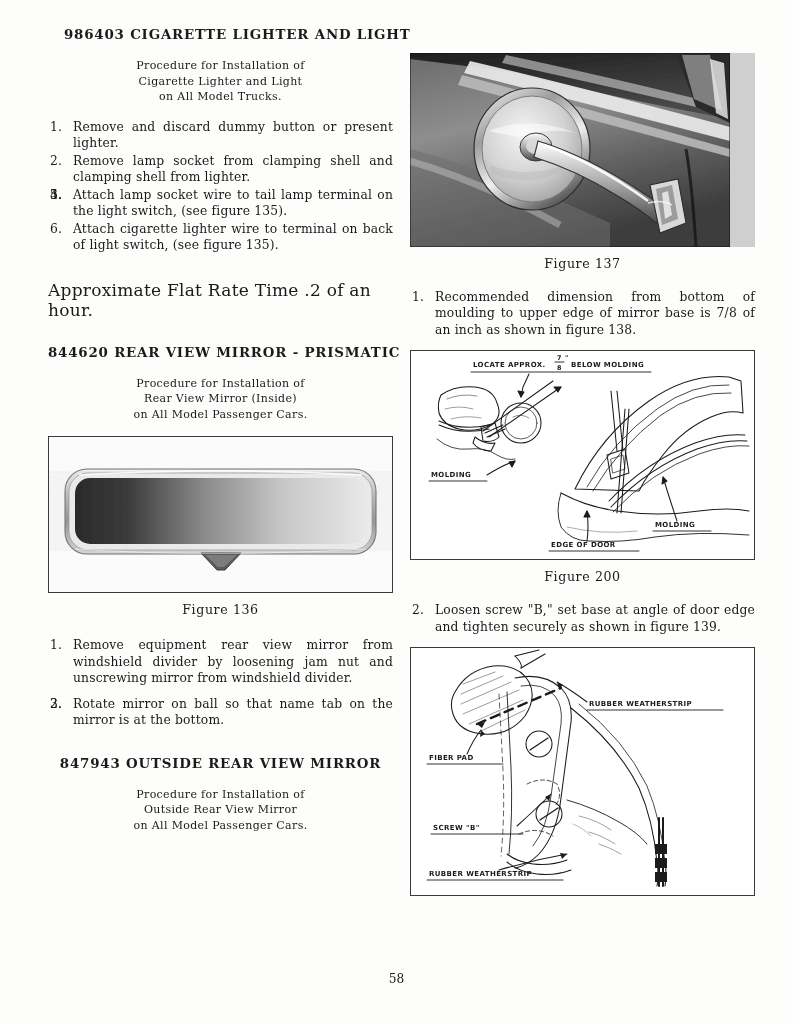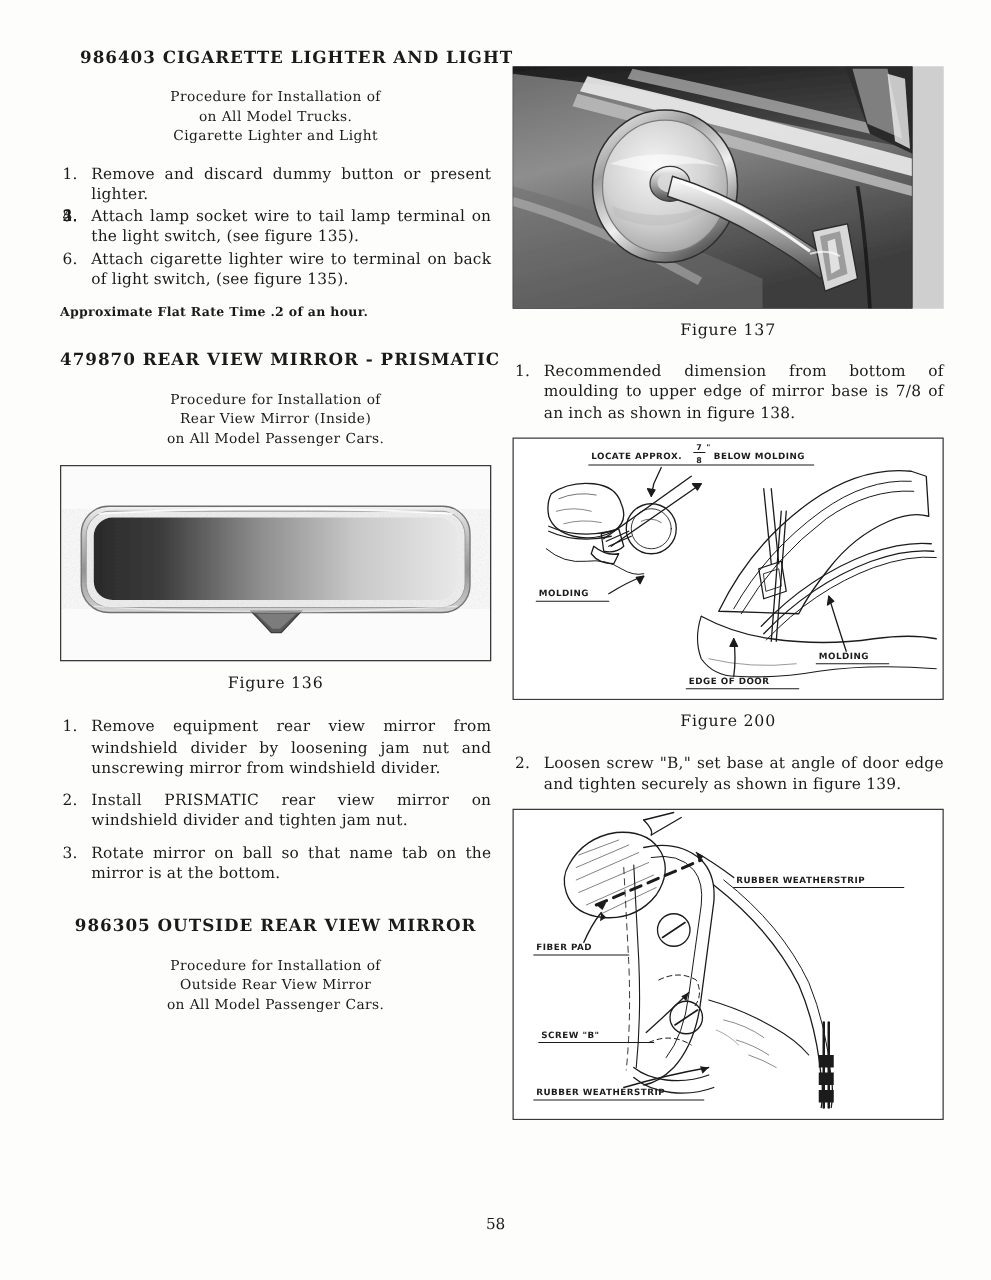--- a/index.html
+++ b/index.html
@@ -17,21 +17,21 @@
   }
   .page {
     position: absolute;
     inset: 0;
     background: #fdfdfc;
   }
   
   .col-left {
     position: absolute;
     left: 48px;
-    top: 38px;
+    top: 26px;
     width: 345px;
   }
   .col-right {
     position: absolute;
     left: 410px;
     top: 53px;
     width: 345px;
   }
   
   .sec-heading {
@@ -65,24 +65,23 @@
     margin-bottom: 1px;
     text-align: justify;
   }
   ol.steps.spaced li { margin-bottom: 9px; }
   ol.steps li .num {
     position: absolute;
     left: 2px;
     top: 0;
   }
   .flat-rate {
-    font-size: 10px;
+    font-size: 17px;
     letter-spacing: 0.25px;
-    margin: 13px 0 0 0;
-    font-weight: bold;
+    margin: 26px 0 0 0;
   }
   
   .figbox {
     border: 1.2px solid #3a3a3a;
     background: #ffffff;
     position: relative;
     overflow: hidden;
   }
   .figcap {
     text-align: center;
@@ -123,36 +122,36 @@
 <body>
 
 <div class="page">
 
   <div class="col-left">
 
     <h2 class="sec-heading first">986403 CIGARETTE LIGHTER AND LIGHT</h2>
 
     <div class="subhead">
       <div>Procedure for Installation of</div>
+      <div>Cigarette  Lighter  and  Light</div>
       <div>on All Model Trucks.</div>
-      <div>Cigarette  Lighter  and  Light</div>
     </div>
 
     <ol class="steps">
       <li><span class="num">1.</span><span>Remove and discard dummy button or present lighter.</span></li>
-      <li><span class="num">2.</span></li>
+      <li><span class="num">2.</span><span>Remove lamp socket from clamping shell and clamping shell from lighter.</span></li>
       <li><span class="num">3.</span></li>
       <li><span class="num">4.</span></li>
       <li><span class="num">5.</span><span>Attach lamp socket wire to tail lamp terminal on the light switch, (see figure 135).</span></li>
       <li><span class="num">6.</span><span>Attach cigarette lighter wire to terminal on back of light switch, (see figure 135).</span></li>
     </ol>
 
     <p class="flat-rate">Approximate Flat Rate Time .2 of an hour.</p>
 
-    <h2 class="sec-heading" style="margin-top:24px;">479870 REAR VIEW MIRROR - PRISMATIC</h2>
+    <h2 class="sec-heading" style="margin-top:24px;">844620 REAR VIEW MIRROR - PRISMATIC</h2>
 
     <div class="subhead">
       <div>Procedure for Installation of</div>
       <div>Rear View Mirror (Inside)</div>
       <div>on All Model Passenger Cars.</div>
     </div>
 
     <div class="figbox photo" style="height:155px;margin-top:4px;">
       <svg viewBox="0 0 343 155" width="343" height="155" preserveAspectRatio="none">
         <defs>
@@ -189,26 +188,26 @@
         <path d="M156 118 L188 118 L175 130 L169 130 Z" fill="#8a8a8a" opacity="0.7"></path>
 
         <path d="M30 38 Q170 30 313 38" fill="none" stroke="#ffffff" stroke-width="1.6" opacity="0.85"></path>
         <path d="M26 112 Q170 121 317 112" fill="none" stroke="#ffffff" stroke-width="1.2" opacity="0.5"></path>
       </svg>
     </div>
     <div class="figcap">Figure 136</div>
 
     <ol class="steps spaced" style="margin-top:20px;">
       <li><span class="num">1.</span><span>Remove equipment rear view mirror from windshield divider by loosening jam nut and unscrewing mirror from windshield divider.</span></li>
-      <li><span class="num">2.</span><span>Install PRISMATIC rear view mirror on windshield divider and tighten jam nut.</span></li>
+      <li><span class="num">2.</span></li>
       <li><span class="num">3.</span><span>Rotate mirror on ball so that name tab on the mirror is at the bottom.</span></li>
     </ol>
 
 
-    <h2 class="sec-heading" style="margin-top:26px;">986305 OUTSIDE REAR VIEW MIRROR</h2>
+    <h2 class="sec-heading" style="margin-top:26px;">847943 OUTSIDE REAR VIEW MIRROR</h2>
 
     <div class="subhead">
       <div>Procedure for Installation of</div>
       <div>Outside Rear View Mirror</div>
       <div>on All Model Passenger Cars.</div>
     </div>
   </div>
 
   <div class="col-right">
 

